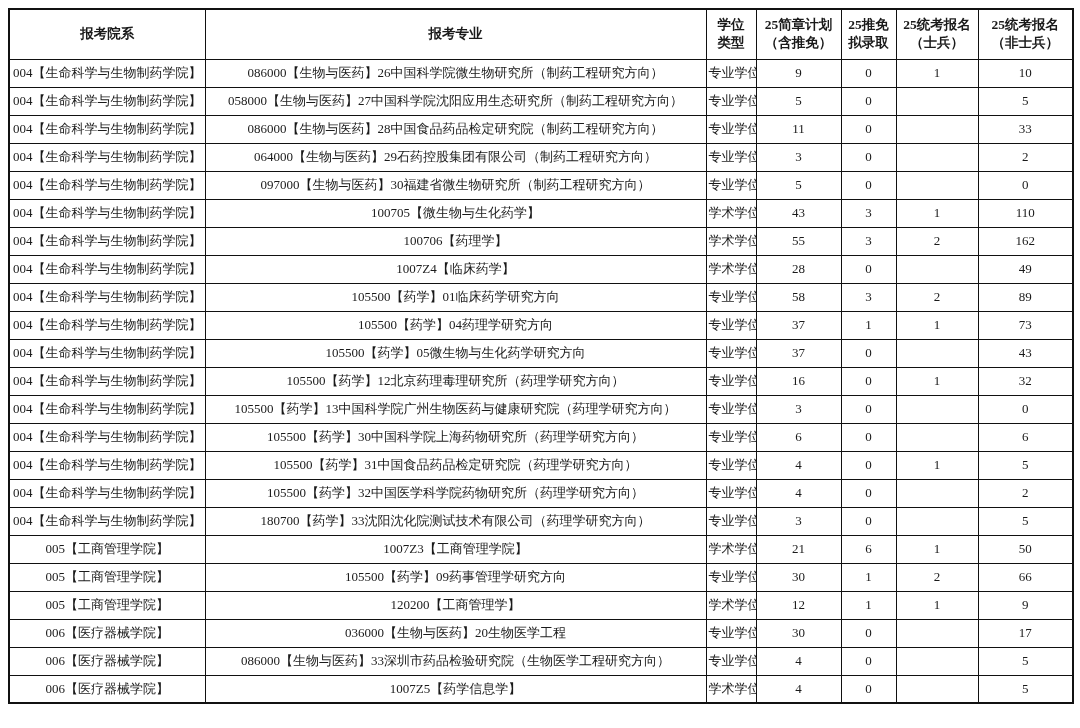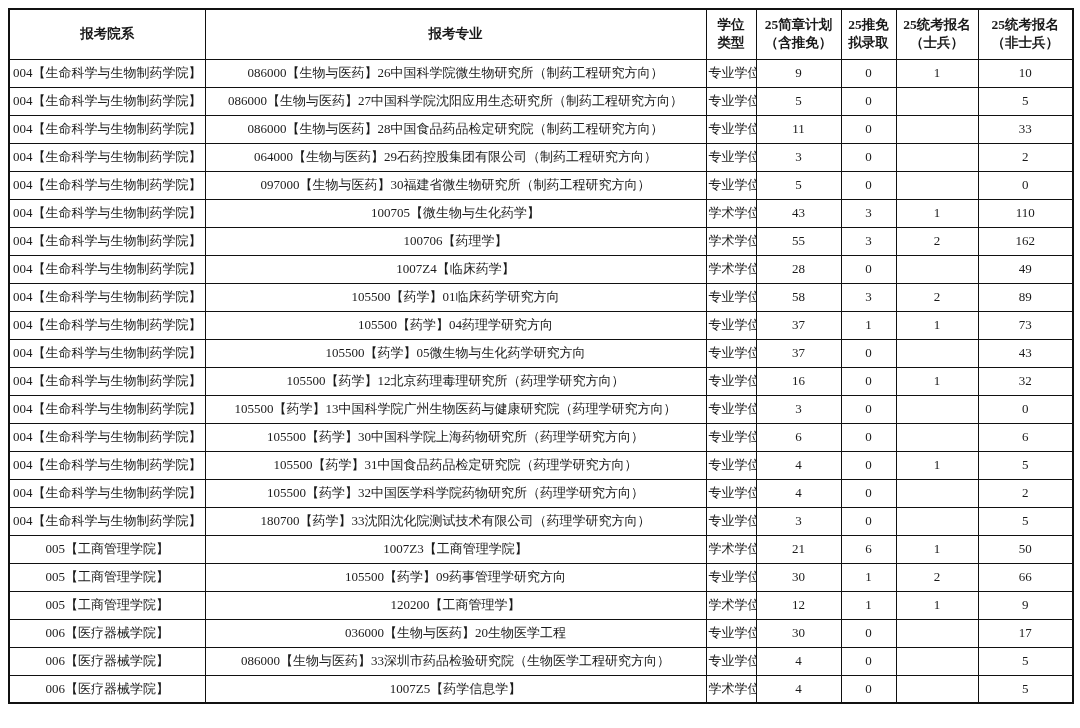--- a/index.html
+++ b/index.html
@@ -111,21 +111,21 @@
       <td class="c-dept">004【生命科学与生物制药学院】</td>
       <td class="c-major">086000【生物与医药】26中国科学院微生物研究所（制药工程研究方向）</td>
       <td class="c-degree">专业学位</td>
       <td class="c-num">9</td>
       <td class="c-num">0</td>
       <td class="c-num">1</td>
       <td class="c-num">10</td>
     </tr>
         <tr>
       <td class="c-dept">004【生命科学与生物制药学院】</td>
-      <td class="c-major">086000【生物与医药】27中国科学院沈阳应用生态研究所（制药工程研究方向）</td>
+      <td class="c-major">058000【生物与医药】27中国科学院沈阳应用生态研究所（制药工程研究方向）</td>
       <td class="c-degree">专业学位</td>
       <td class="c-num">5</td>
       <td class="c-num">0</td>
       <td class="c-num"></td>
       <td class="c-num">5</td>
     </tr>
         <tr>
       <td class="c-dept">004【生命科学与生物制药学院】</td>
       <td class="c-major">086000【生物与医药】28中国食品药品检定研究院（制药工程研究方向）</td>
       <td class="c-degree">专业学位</td>

